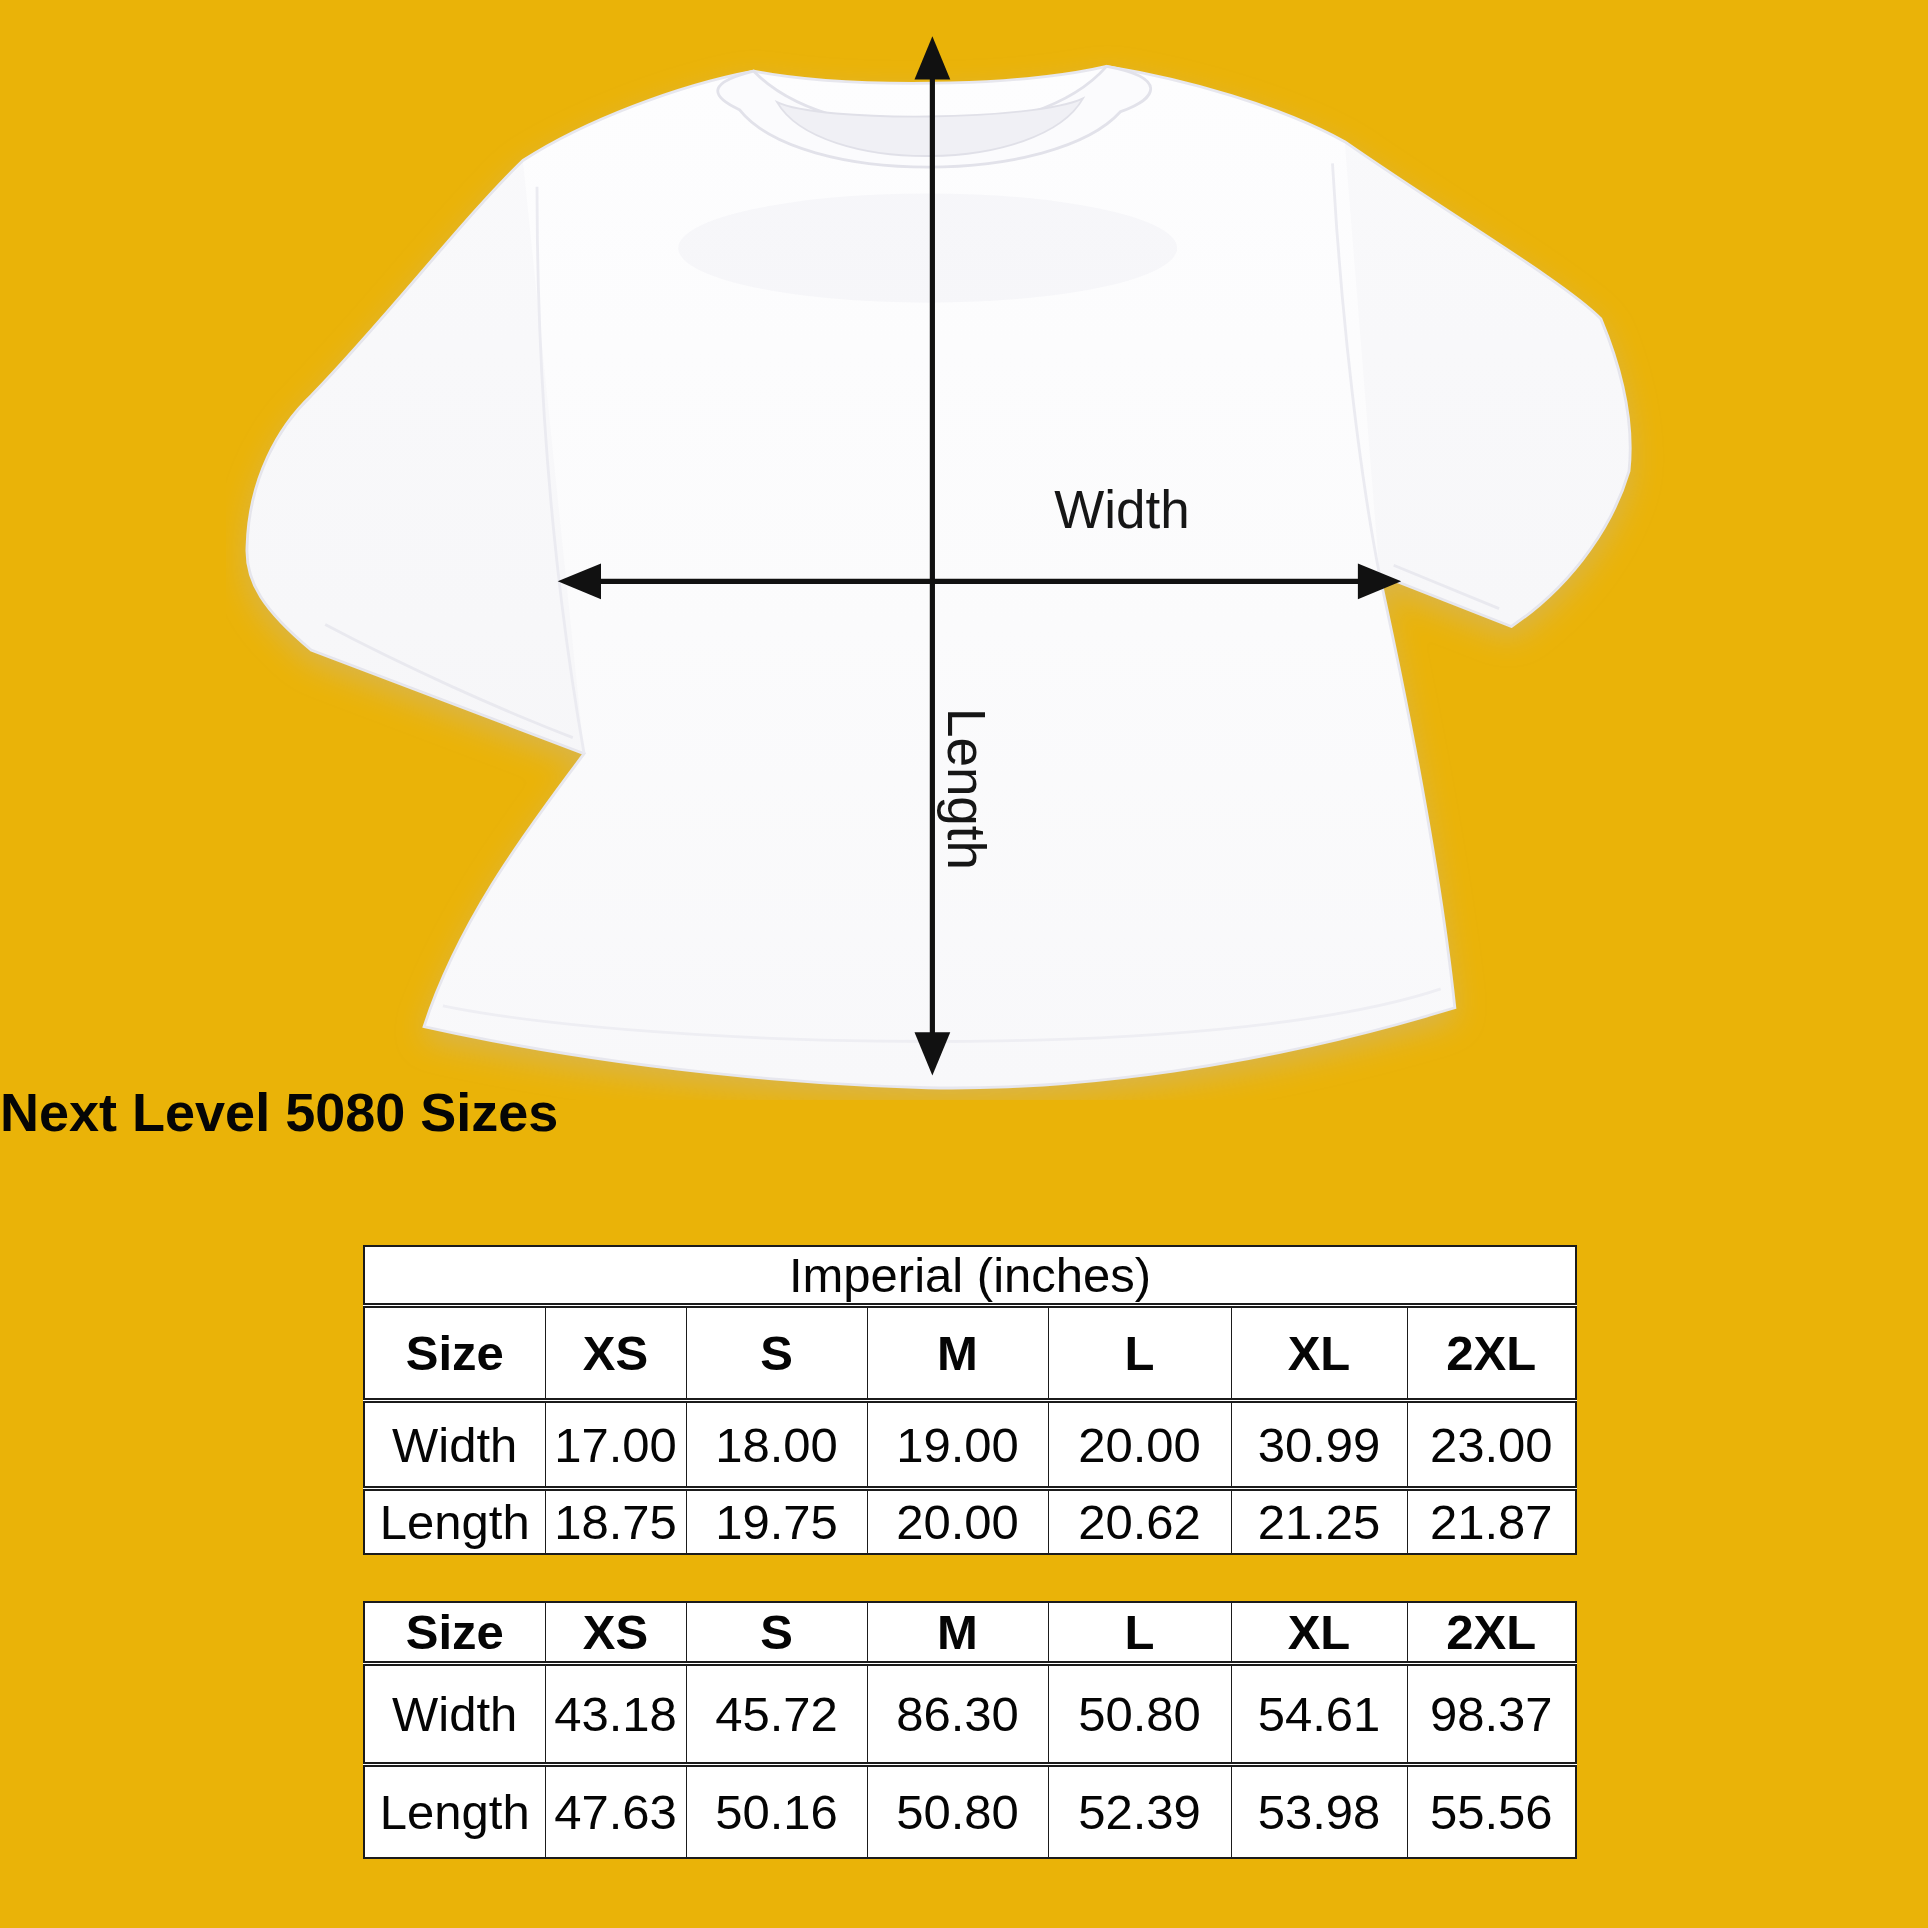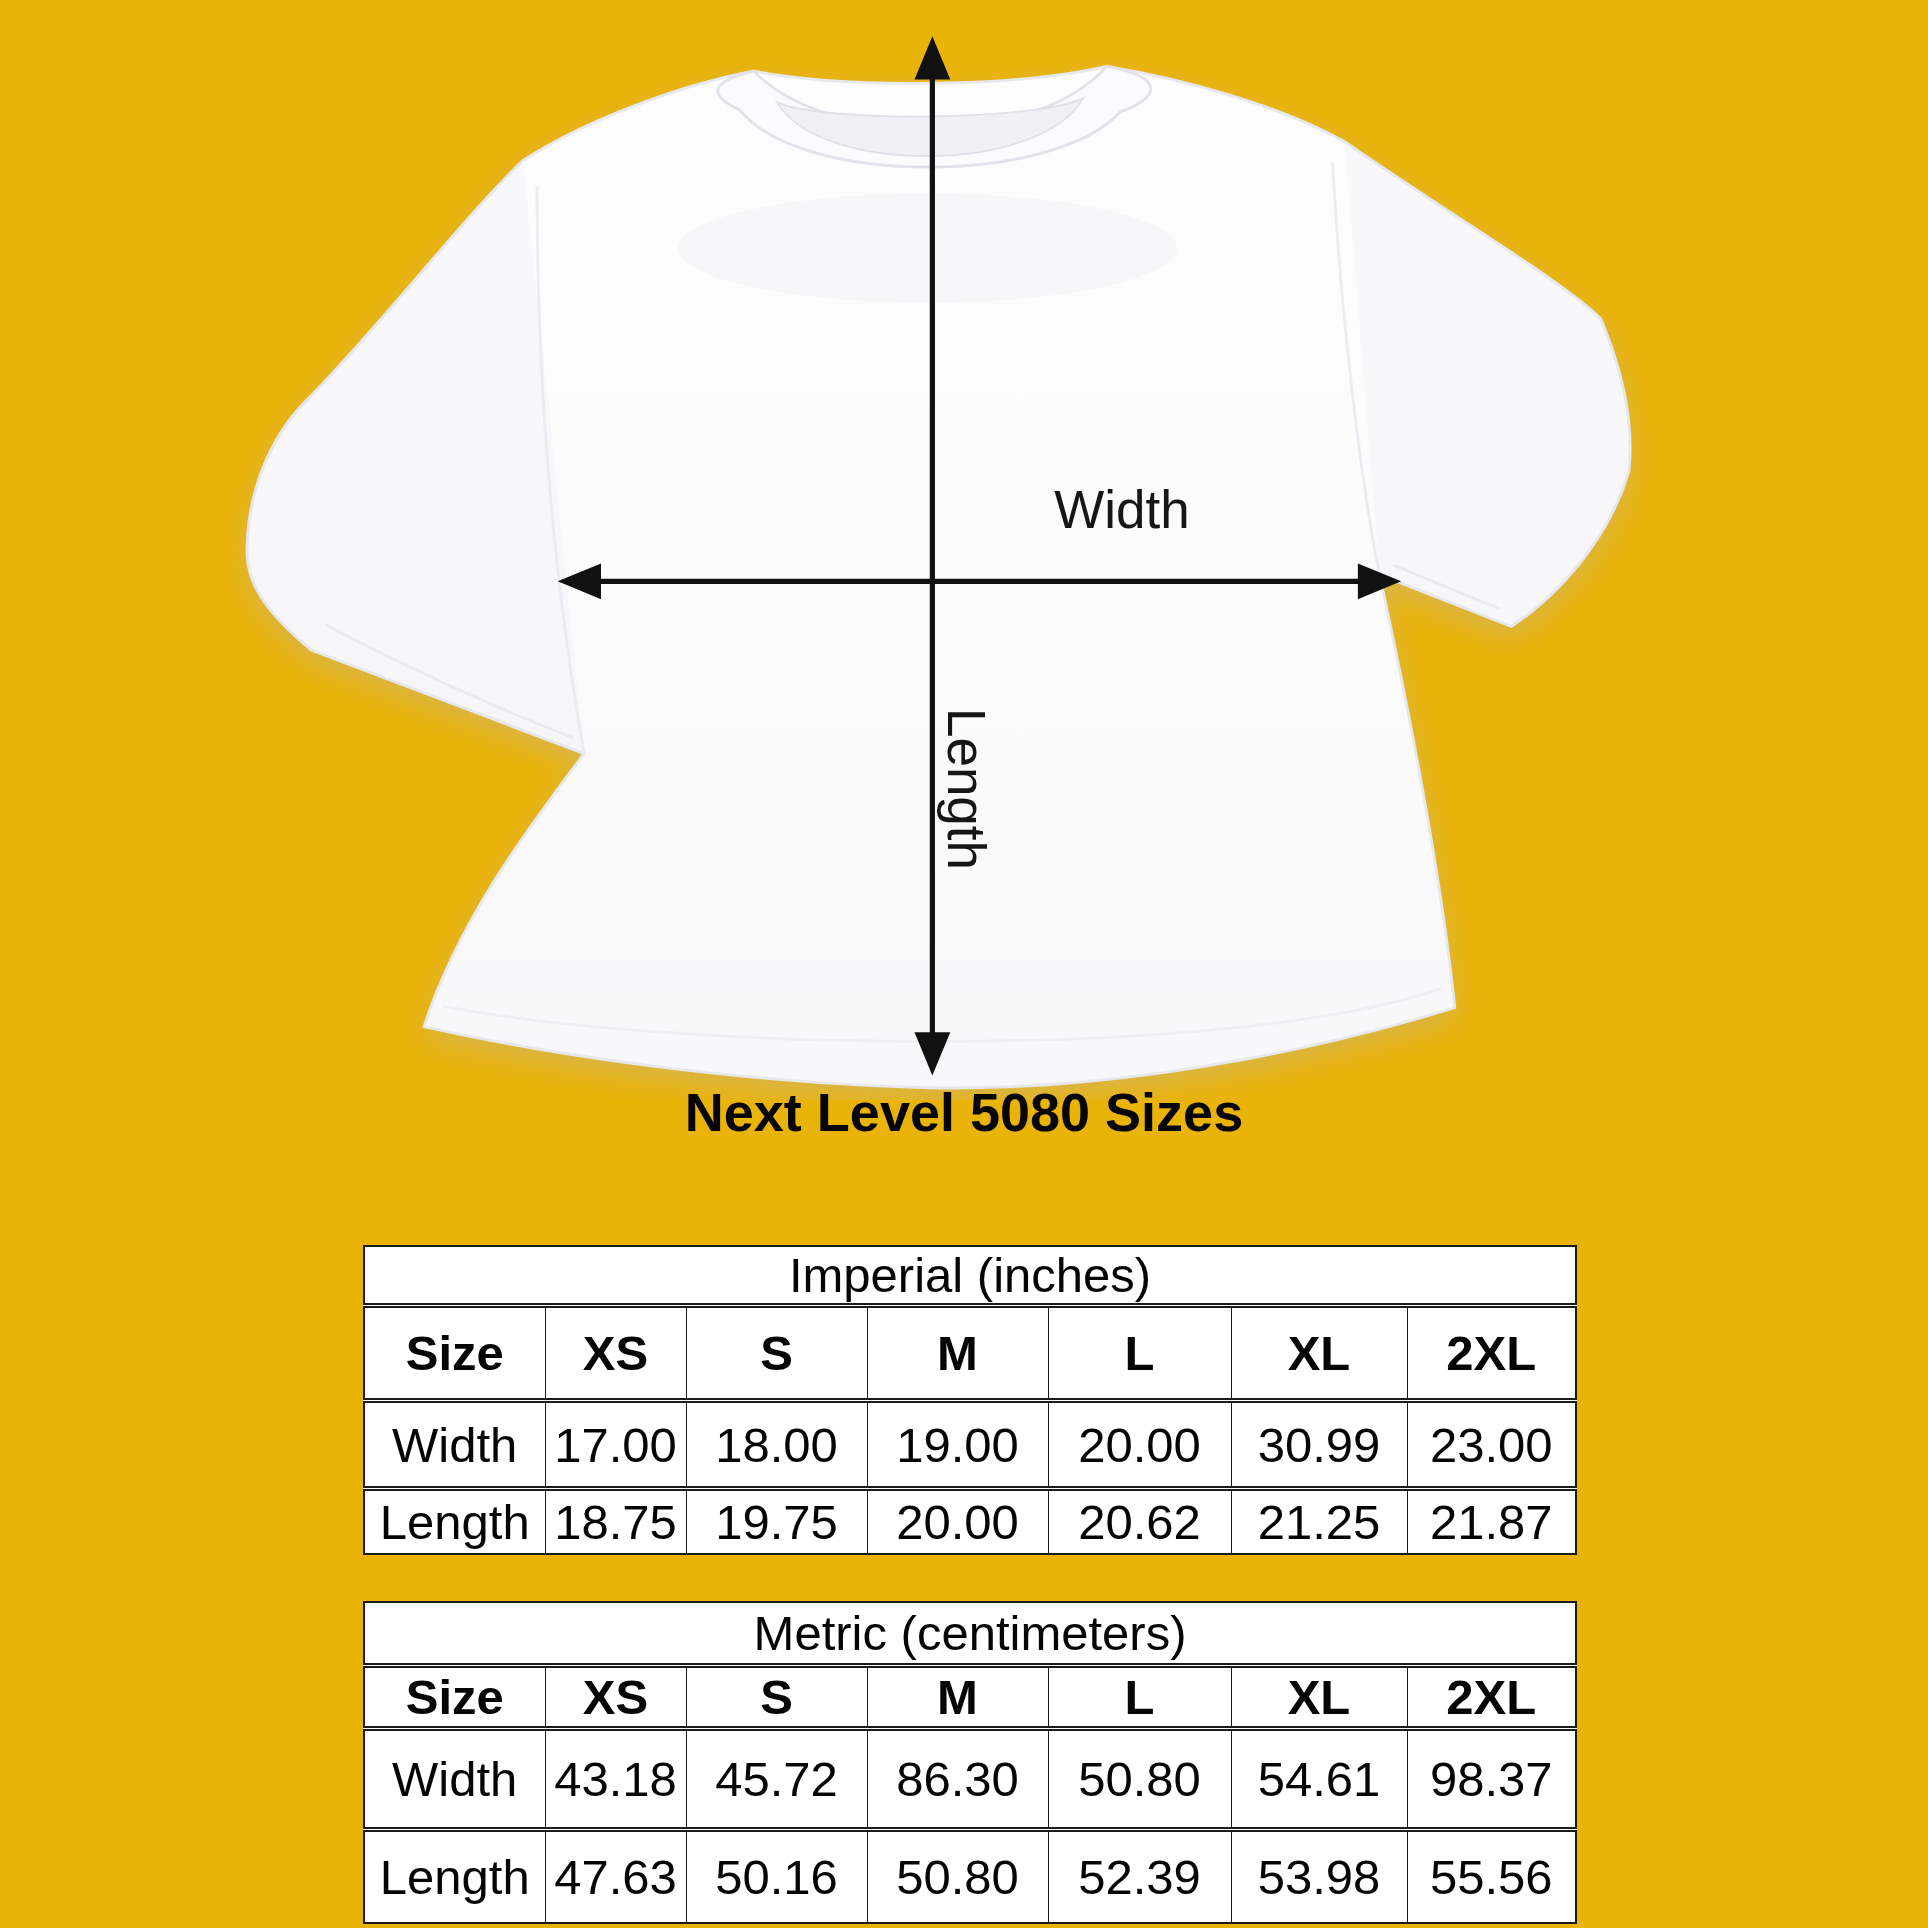--- a/index.html
+++ b/index.html
@@ -45,21 +45,20 @@
     writing-mode: vertical-rl;
   }
 
   
   .page-title {
     position: absolute;
     left: 0;
     top: 1081px;
     width: 1928px;
     margin: 0;
-    text-align: center;
     font-size: 54px;
     font-weight: bold;
     color: #050505;
   }
   .note {
     position: absolute;
     left: 217px;
     top: 1149px;
     width: 1478px;
     margin: 0;
@@ -235,23 +234,20 @@
     <colgroup>
       <col style="width:181px">
         <col style="width:141px">
         <col style="width:181px">
       <col style="width:181px">
         <col style="width:183px">
         <col style="width:176px">
         <col style="width:169px">
     </colgroup>
     <tbody>
-      <tr class="t-title sep">
-        <td colspan="7">Metric (centimeters)</td>
-      </tr>
       <tr class="t-head sep">
         <td>Size</td>
         <td>XS</td>
         <td>S</td>
         <td>M</td>
         <td>L</td>
         <td>XL</td>
         <td>2XL</td>
       </tr>
       <tr class="t-width sep">

